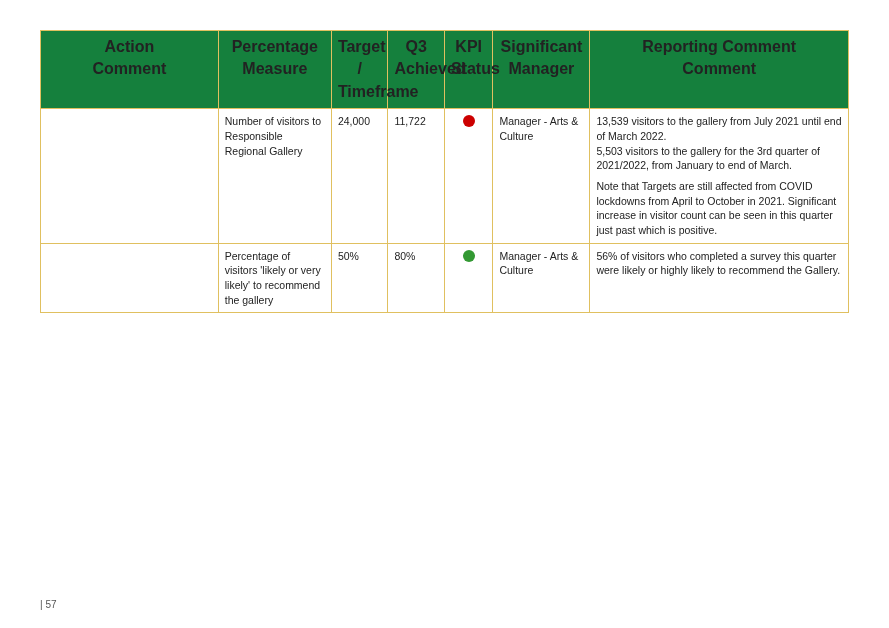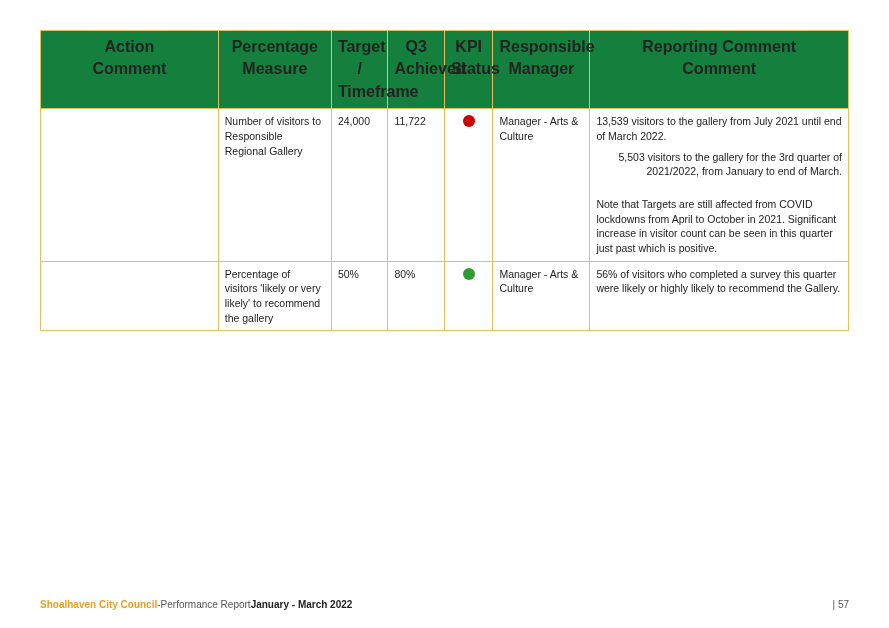--- a/index.html
+++ b/index.html
@@ -121,59 +121,53 @@
         </th>
         <th>
           <span>Q3</span><br>
           <span>Achieved</span>
         </th>
         <th>
           <span>KPI</span><br>
           <span>Status</span>
         </th>
         <th>
-          <span>Responsible</span><br>
+          <span>Significant</span><br>
           <span>Manager</span>
         </th>
         <th>
           <span>Reporting Comment</span><br>
           <span>Comment</span>
         </th>
       </tr>
     </thead>
     <tbody id="table-body">
     <tr>
           <td class="action-cell"></td>
           <td>Number of visitors to Responsible Regional Gallery</td>
           <td>24,000</td>
           <td>11,722</td>
           <td style="text-align: center; vertical-align: top; padding-top: 6px;"><span class="status-dot dot-red"></span></td>
           <td>Manager - Arts &amp; Culture</td>
           <td>
-            <p style="margin-bottom: 6px;">13,539 visitors to the gallery from July 2021 until end of March 2022.</p>
-            <p style="margin-bottom: 18px; text-align: right;">5,503 visitors to the gallery for the 3rd quarter of 2021/2022, from January to end of March.</p>
+            <p style="margin-bottom: 0;">13,539 visitors to the gallery from July 2021 until end of March 2022.</p>
+            <p style="margin-bottom: 6px;">5,503 visitors to the gallery for the 3rd quarter of 2021/2022, from January to end of March.</p>
             <p>Note that Targets are still affected from COVID lockdowns from April to October in 2021. Significant increase in visitor count can be seen in this quarter just past which is positive.</p>
           </td>
         </tr>
         <tr>
           <td class="action-cell"></td>
           <td>Percentage of visitors 'likely or very likely' to recommend the gallery</td>
           <td>50%</td>
           <td>80%</td>
           <td style="text-align: center; vertical-align: top; padding-top: 6px;"><span class="status-dot dot-green"></span></td>
           <td>Manager - Arts &amp; Culture</td>
           <td>
             <p>56% of visitors who completed a survey this quarter were likely or highly likely to recommend the Gallery.</p>
           </td>
         </tr>
       </tbody>
   </table>
 </div>
 
 <div class="footer">
-  <div class="footer-left">
-    <span class="footer-brand">Shoalhaven City Council</span>
-    <span class="footer-title"> - </span>
-    <span class="footer-title">Performance Report </span>
-    <span class="footer-bold">January - March 2022</span>
-  </div>
   <div class="footer-page">| 57</div>
 </div>
 
 </body></html>

